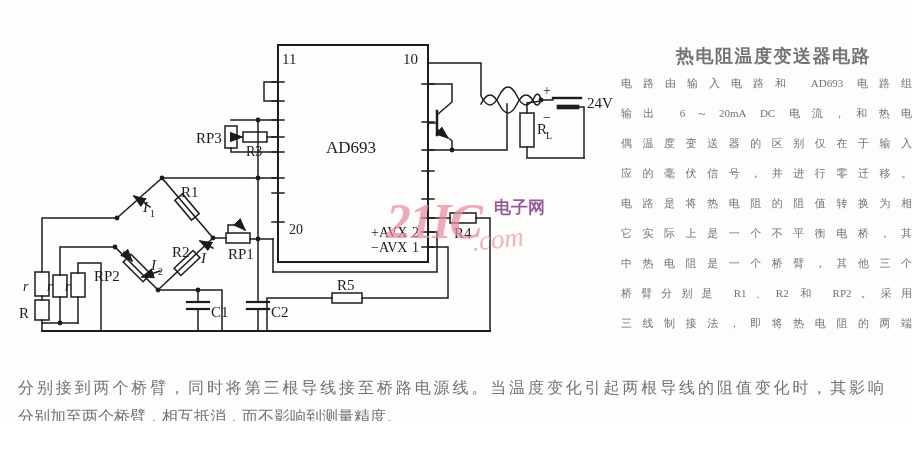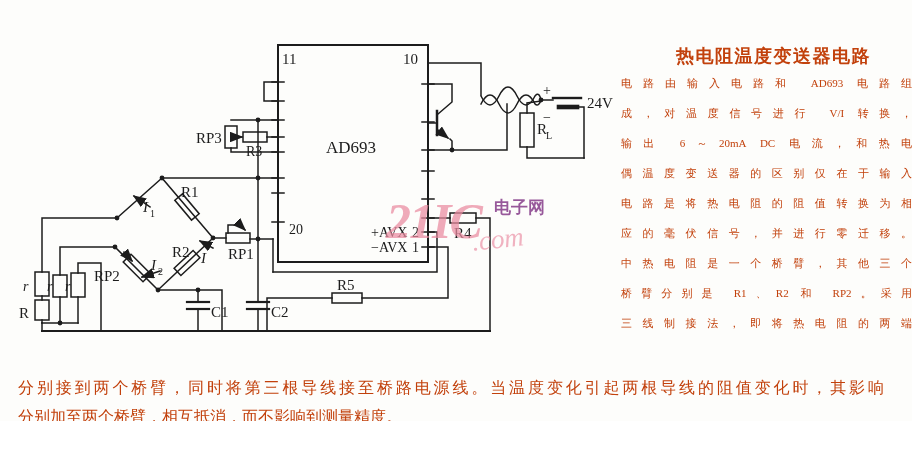--- a/index.html
+++ b/index.html
@@ -3,21 +3,21 @@
 <meta charset="utf-8">
 <style>
   html,body{margin:0;padding:0;}
   #stage{
     position:relative;width:912px;height:421px;
     background:#fdfdfb;overflow:hidden;
     font-family:"Liberation Serif", serif;
     color:#1c1c1c;
   }
   svg text{font-family:"Liberation Serif", serif;fill:#1c1c1c;}
-  .cn{position:absolute;color:#c2410c;}
+  .cn{position:absolute;color:#737373;}
   #article-title{left:676px;top:44px;width:236px;font-size:18px;font-weight:bold;letter-spacing:1.5px;}
   #article-right{left:621px;top:68px;width:291px;font-size:11px;line-height:30px;}
   #article-right .ln{text-align:justify;text-align-last:justify;white-space:nowrap;}
   #article-bottom{left:18px;top:366px;width:866px;font-size:16px;line-height:28.5px;margin-top:8px;}
   #article-bottom .ln{text-align:justify;text-align-last:justify;white-space:nowrap;}
   #article-bottom .ln.last{text-align-last:left;}
   #watermark{
     position:absolute;left:386px;top:190px;width:170px;height:72px;
     opacity:.72;pointer-events:none;
   }
@@ -224,25 +224,25 @@
   <div id="watermark">
     <span id="wm-big" style="color:#ea8ba0;">21IC</span>
     <span id="wm-cn" style="color:#701a75;">电子网</span>
     <span id="wm-com" style="color:#ec96aa;">.com</span>
   </div>
 
   <div id="article-title" class="cn">热电阻温度变送器电路</div>
 
   <div id="article-right" class="cn">
     <div class="ln">电路由输入电路和 AD693 电路组</div>
-    <div class="ln">成，对温度信号进行 V/I 转换，</div>
     <div class="ln">输出 6～20mA DC 电流，和热电</div>
     <div class="ln">偶温度变送器的区别仅在于输入</div>
+    <div class="ln">应的毫伏信号，并进行零迁移。</div>
     <div class="ln">电路是将热电阻的阻值转换为相</div>
-    <div class="ln">应的毫伏信号，并进行零迁移。</div>
+    <div class="ln">它实际上是一个不平衡电桥，其</div>
     <div class="ln">中热电阻是一个桥臂，其他三个</div>
     <div class="ln">桥臂分别是 R1、R2 和 RP2。采用</div>
     <div class="ln">三线制接法，即将热电阻的两端</div>
   </div>
 
   <div id="article-bottom" class="cn">
     <div class="ln">分别接到两个桥臂，同时将第三根导线接至桥路电源线。当温度变化引起两根导线的阻值变化时，其影响</div>
     <div class="ln last">分别加至两个桥臂，相互抵消，而不影响到测量精度。</div>
   </div>
 

